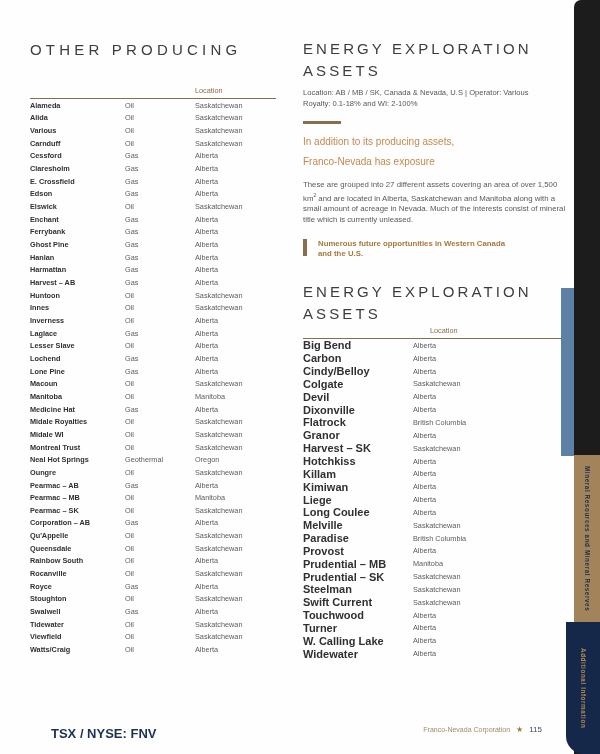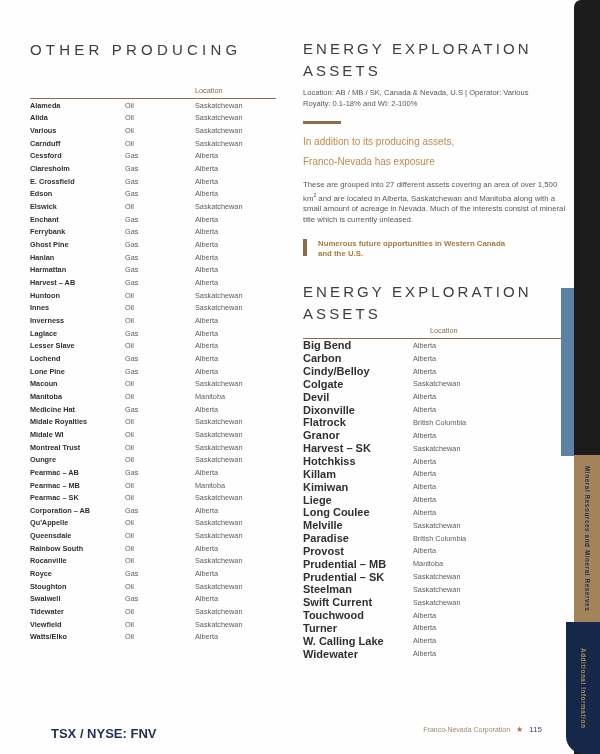--- a/index.html
+++ b/index.html
@@ -235,20 +235,25 @@
           <span class="c-type">Oil</span>
           <span class="c-loc">Saskatchewan</span>
         </div>
 
         <div class="trow">
           <span class="c-name">Montreal Trust</span>
           <span class="c-type">Oil</span>
           <span class="c-loc">Saskatchewan</span>
         </div>
 
+        <div class="trow">
+          <span class="c-name">Neal Hot Springs</span>
+          <span class="c-type">Geothermal</span>
+          <span class="c-loc">Oregon</span>
+        </div>
 
         <div class="trow">
           <span class="c-name">Oungre</span>
           <span class="c-type">Oil</span>
           <span class="c-loc">Saskatchewan</span>
         </div>
 
         <div class="trow">
           <span class="c-name">Pearmac – AB</span>
           <span class="c-type">Gas</span>
@@ -321,21 +326,21 @@
           <span class="c-loc">Saskatchewan</span>
         </div>
 
         <div class="trow">
           <span class="c-name">Viewfield</span>
           <span class="c-type">Oil</span>
           <span class="c-loc">Saskatchewan</span>
         </div>
 
         <div class="trow">
-          <span class="c-name">Watts/Elko</span>
+          <span class="c-name">Watts/Craig</span>
           <span class="c-type">Oil</span>
           <span class="c-loc">Alberta</span>
         </div>
       </div>
   </div>
 
   <div class="right-col">
     <div class="big-head small">ENERGY EXPLORATION ASSETS</div>
     <div class="meta">
       <div>Location: AB / MB / SK, Canada &amp; Nevada, U.S  |  Operator:  Various</div>

